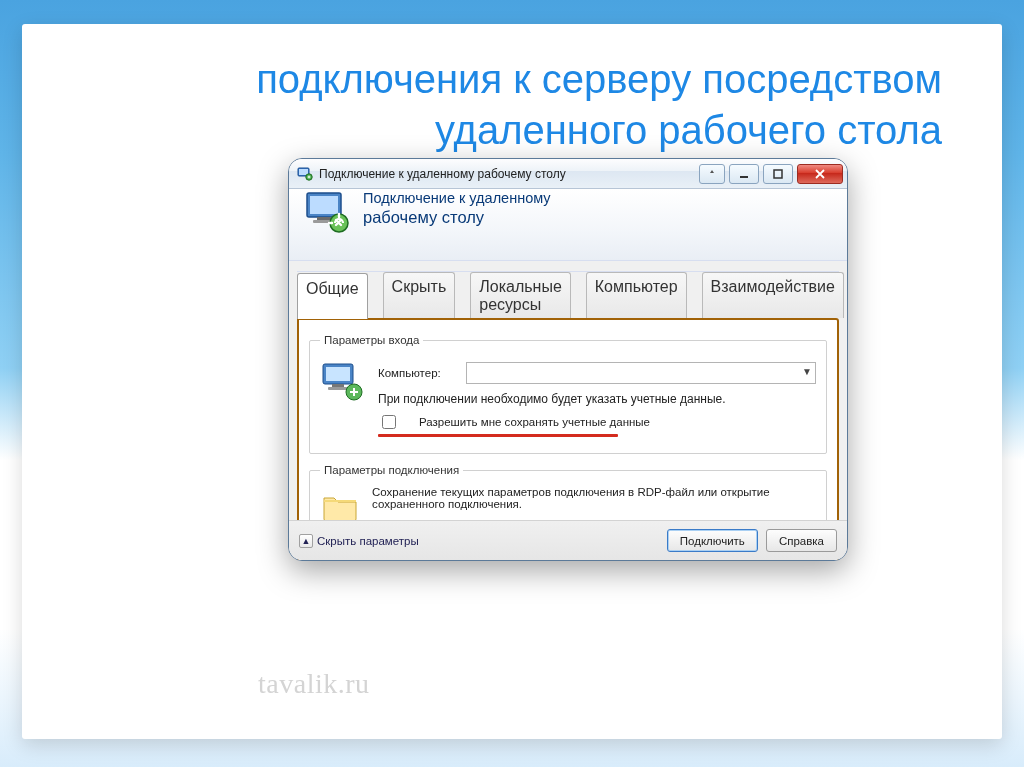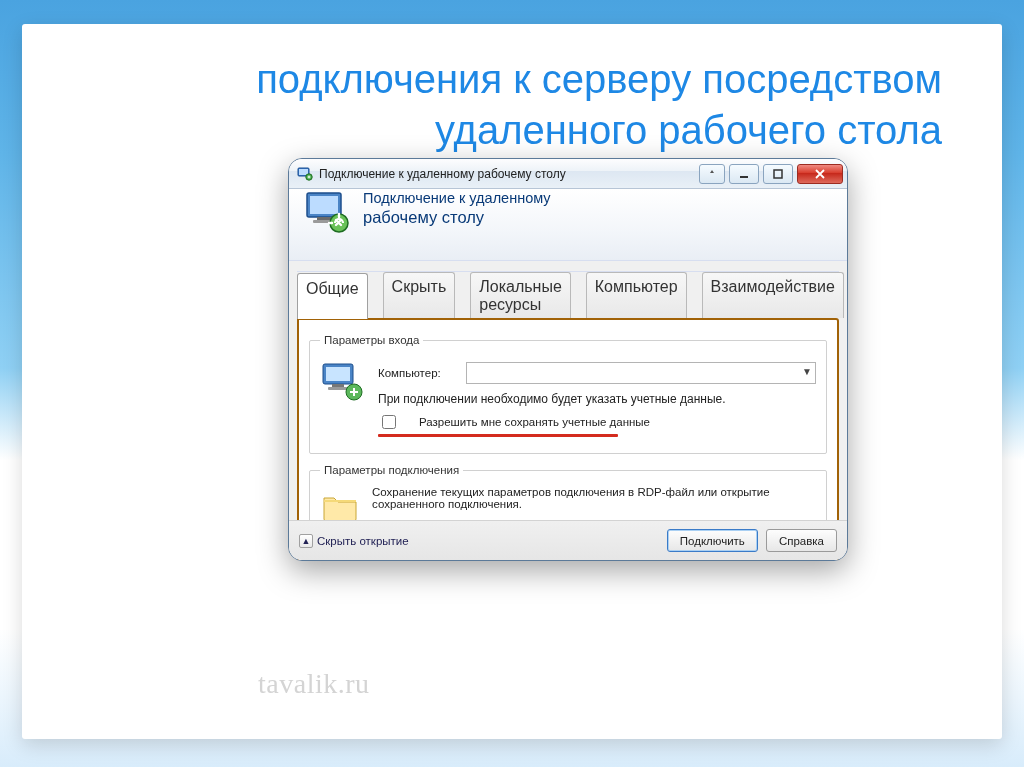--- a/index.html
+++ b/index.html
@@ -245,20 +245,20 @@
           </div>
         </div>
       </fieldset>
 
     </div>
   </div>
 
   <div class="footer">
     <div class="hide-params">
       <span class="arr">▲</span>
-      <span>Скрыть открытие</span>
+      <span>Скрыть параметры</span>
     </div>
     <div class="footer-spacer"></div>
     <button class="btn primary">Подключить</button>
     <div style="width:8px"></div>
     <button class="btn">Справка</button>
   </div>
 </div>
 
 </body></html>

